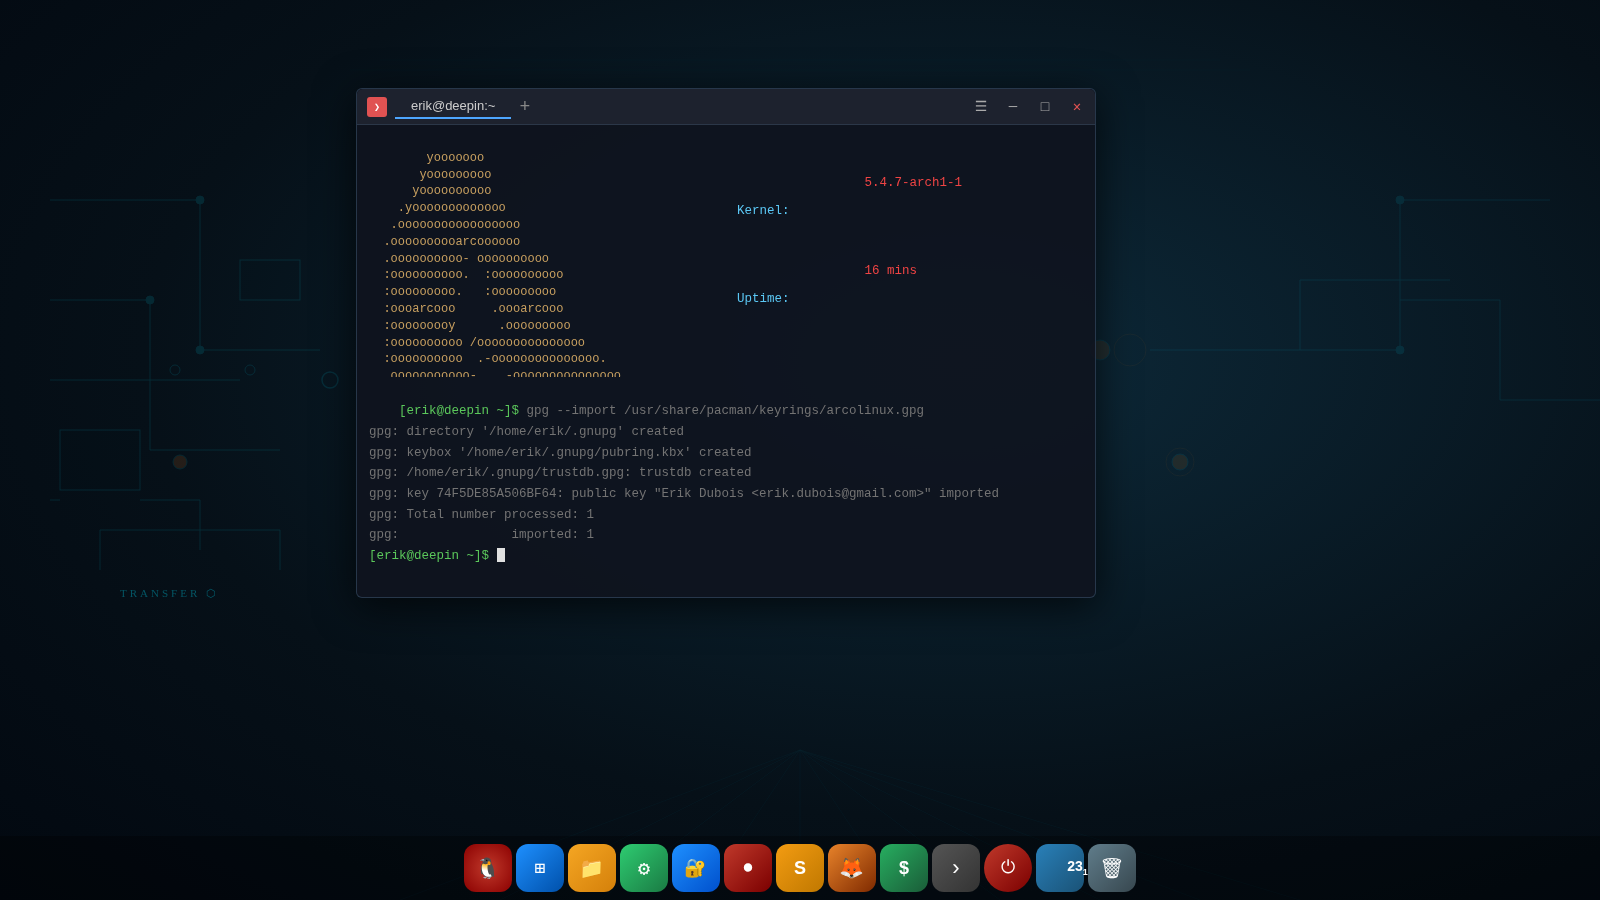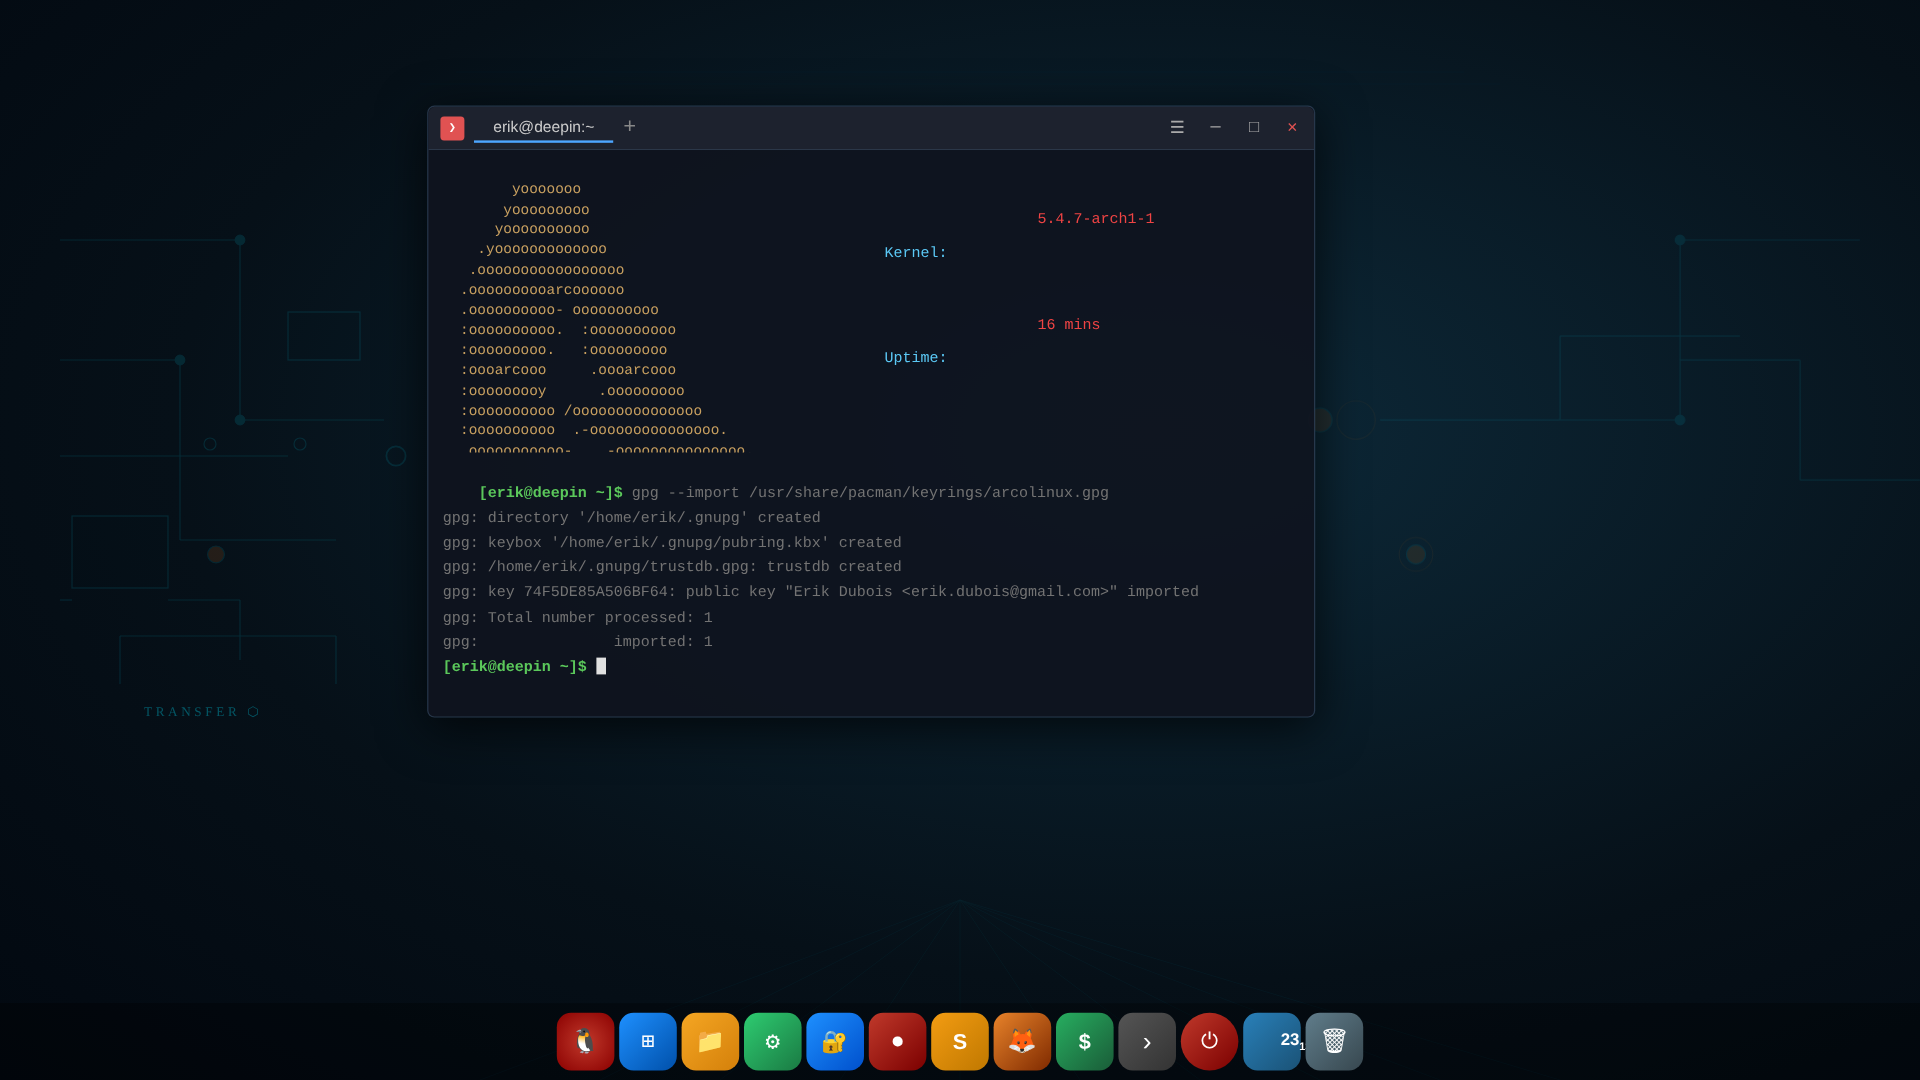--- a/index.html
+++ b/index.html
@@ -184,21 +184,21 @@
     }
 
     .terminal-cmd-area {
       padding: 4px 12px 10px;
       font-size: 12.5px;
       color: #e0e0e0;
       white-space: pre-wrap;
       line-height: 1.65;
     }
 
-    span.g { color: #5bc85b; font-weight: bold; }
+    span.g { color: #5bc85b; }
     span.w { color: #737373; }
     span.orange { color: #c8a060; }
   </style>
 </head>
 <body>
 
 <div class="bg"></div>
 
 <div class="circuit-overlay">
   <svg viewBox="0 0 1600 900" xmlns="http://www.w3.org/2000/svg">

